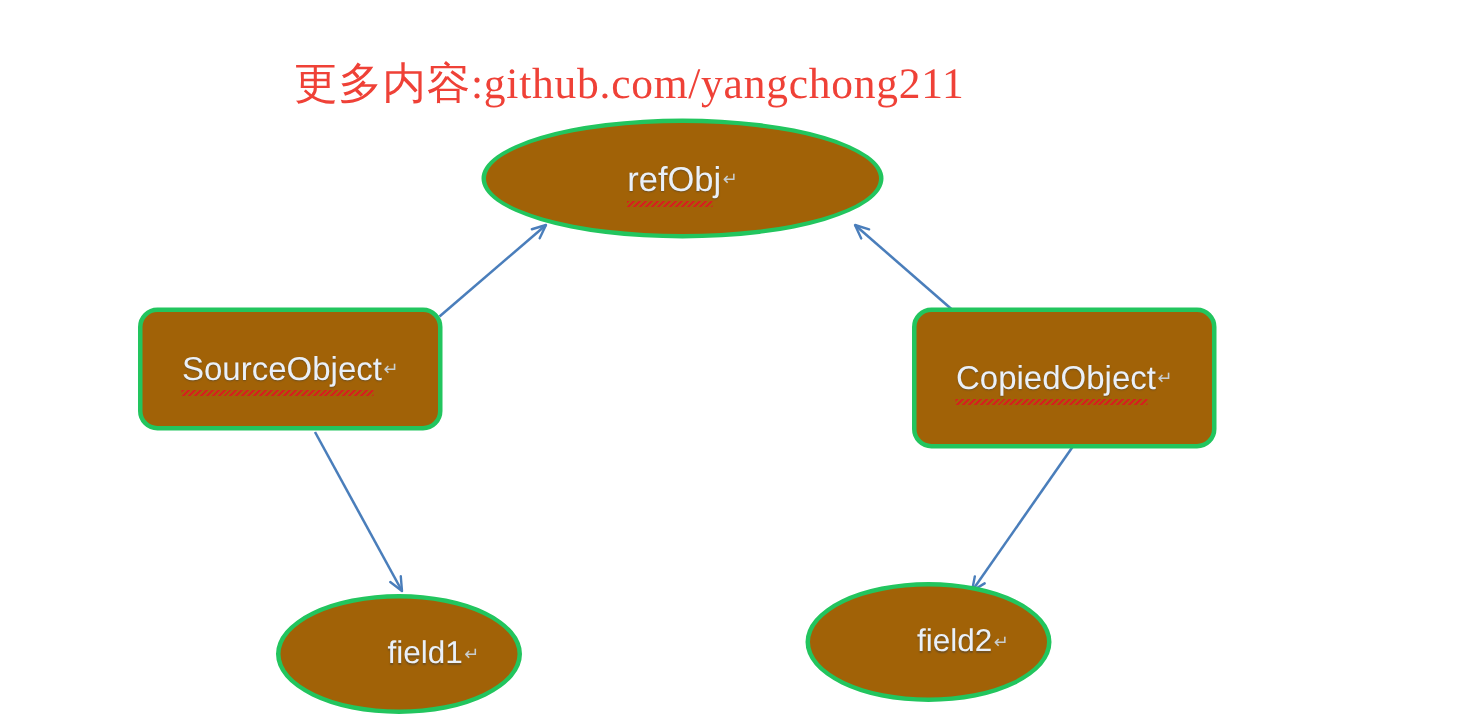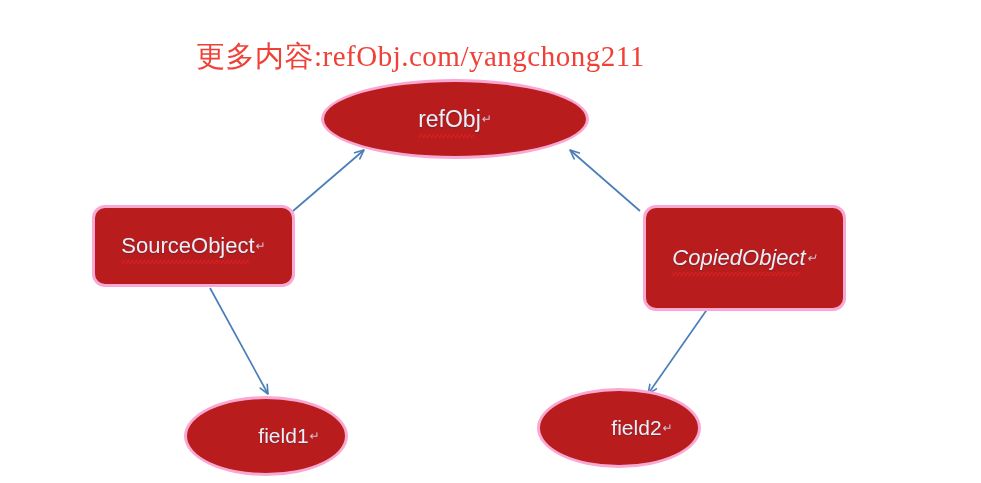--- a/index.html
+++ b/index.html
@@ -32,22 +32,22 @@
     font-family: "Liberation Serif", serif;
     font-size: 29px;
     line-height: 36px;
     color: #ef4137;
     white-space: nowrap;
     letter-spacing: 0.5px;
   }
   .node {
     position: absolute;
     box-sizing: border-box;
-    background: #b91c1c;
-    border: 3px solid #f9a8d4;
+    background: #a16207;
+    border: 3px solid #22c55e;
     display: flex;
     align-items: center;
     justify-content: center;
   }
   .node.ellipse {
     border-radius: 50%;
   }
   .node.rect {
     border-radius: 13px;
     align-items: center;
@@ -80,21 +80,21 @@
   .pilcrow {
     font-size: 12px;
     color: #cfe0f2;
     opacity: 0.85;
     margin-left: 1px;
     vertical-align: super;
   }
   
   #node-refobj       { left: 321px; top:  79px; width: 268px; height:  80px; }
   #node-sourceobject { left:  92px; top: 205px; width: 203px; height:  82px; }
-  #node-copiedobject { left: 643px; top: 205px; width: 203px; height:  106px; font-style: italic; }
+  #node-copiedobject { left: 608px; top: 205px; width: 203px; height:  94px; }
   #node-field1       { left: 184px; top: 396px; width: 164px; height:  80px; }
   #node-field2       { left: 537px; top: 388px; width: 164px; height:  80px; }
 </style>
 </head>
 <body>
 
 <div id="canvas">
 
   <svg id="edges" viewBox="0 0 981 483" xmlns="http://www.w3.org/2000/svg">
     <defs>
@@ -104,21 +104,21 @@
     </defs>
 
     <g stroke="#4a7ebb" stroke-width="1.7" fill="none" marker-end="url(#vhead)">
       <line x1="293" y1="211" x2="364" y2="150"></line>
       <line x1="640" y1="211" x2="570" y2="150"></line>
       <line x1="210" y1="288" x2="268" y2="394"></line>
       <line x1="722" y1="288" x2="648" y2="394"></line>
     </g>
   </svg>
 
-  <div class="watermark">更多内容:refObj.com/yangchong211</div>
+  <div class="watermark">更多内容:github.com/yangchong211</div>
 
   <div class="node ellipse" id="node-refobj">
     <span class="node-label big squiggle">refObj</span>
     <span class="pilcrow">↵</span>
   </div>
 
   <div class="node rect" id="node-sourceobject">
     <span class="node-label mid squiggle">SourceObject</span>
     <span class="pilcrow">↵</span>
   </div>

